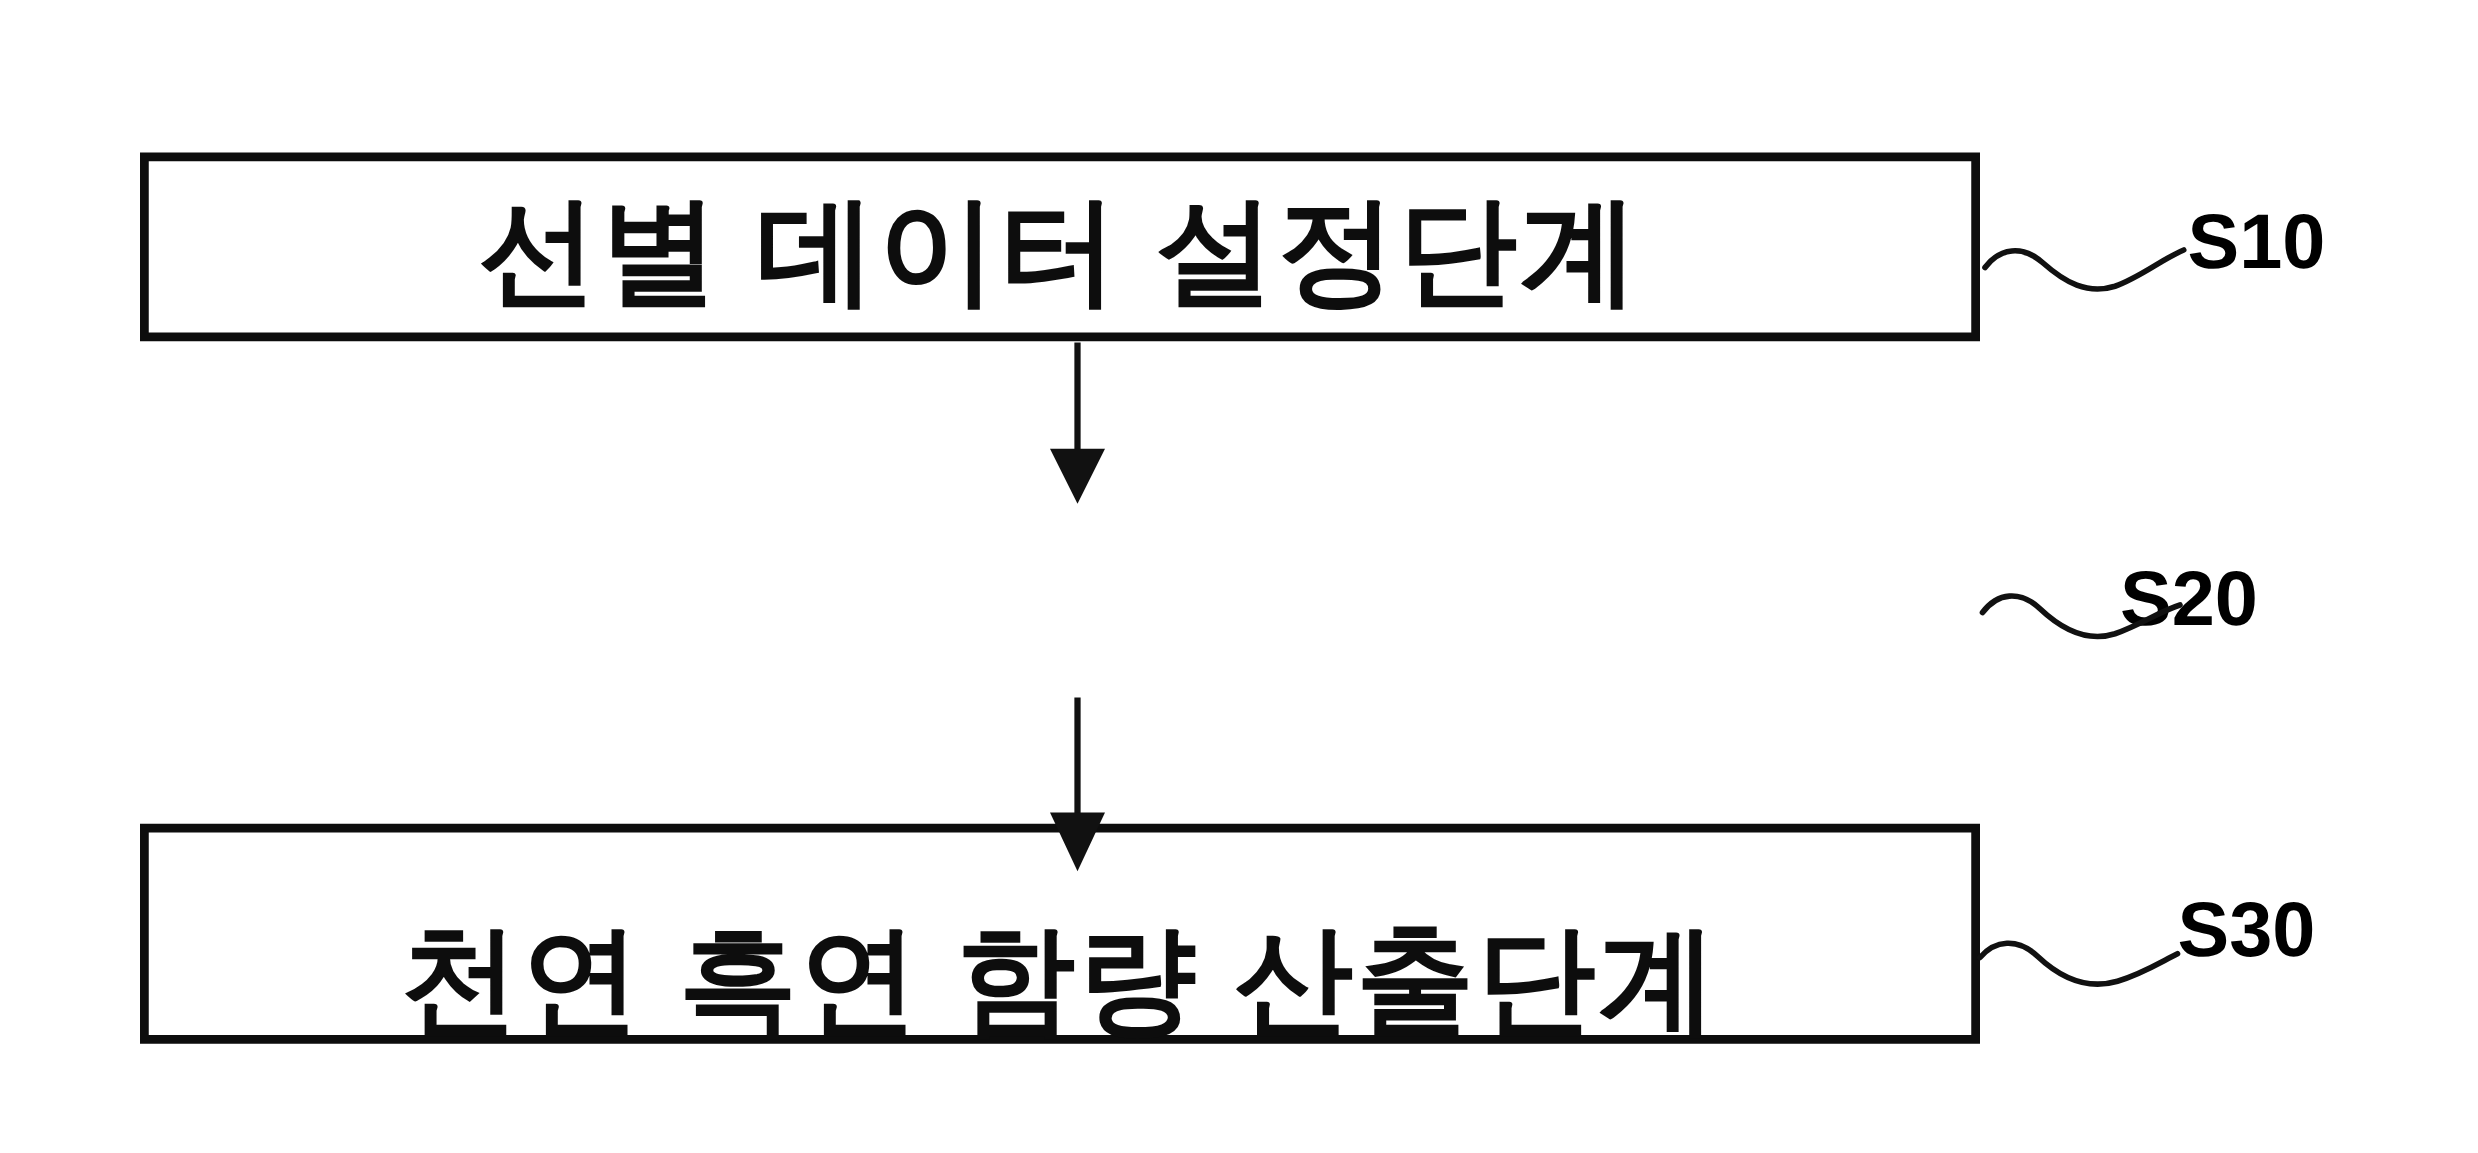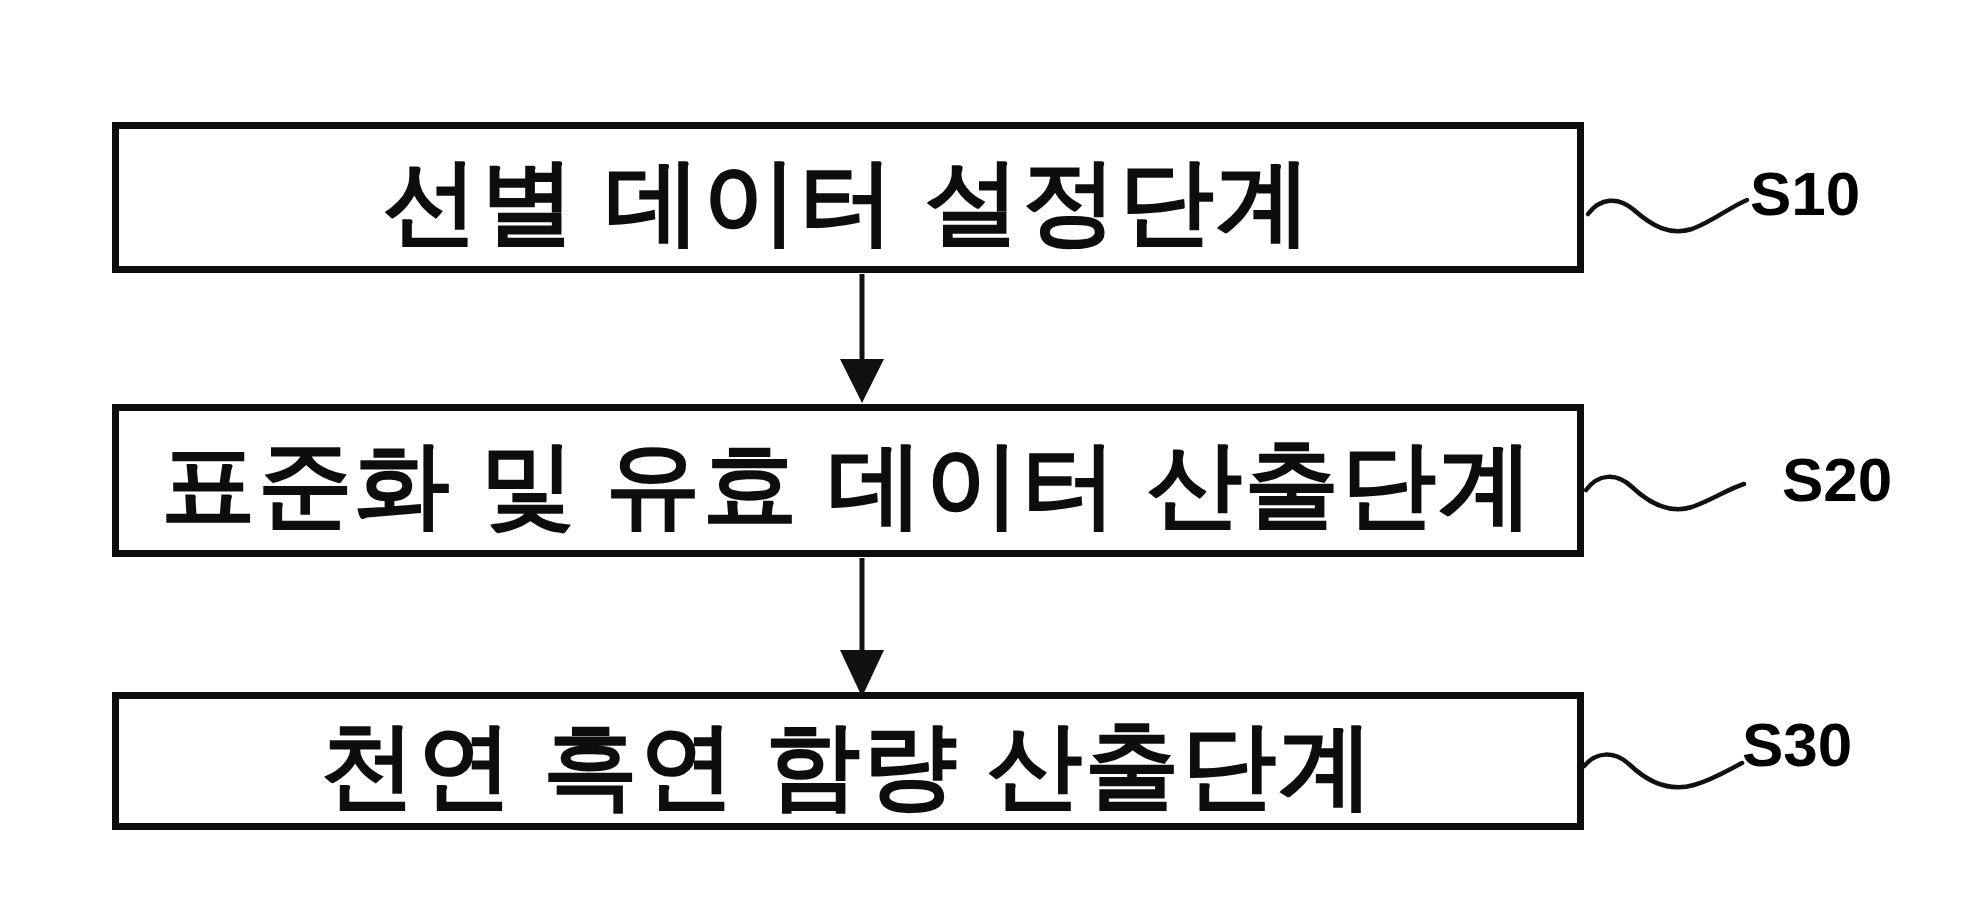--- a/index.html
+++ b/index.html
@@ -43,32 +43,32 @@
     font-weight: 700;
     font-size: 95px;
     color: #0d0d0d;
     letter-spacing: 2px;
     white-space: nowrap;
     line-height: 1;
     transform: translateY(4px);
   }
   #box-1 { top: 122px; height: 151px; }
   #box-2 { top: 404px; height: 153px; }
-  #box-3 { top: 692px; height: 138px; }
+  #box-3 { top: 659px; height: 176px; align-items: flex-end; }
   .step-tag {
     position: absolute;
     font-family: "Liberation Sans", sans-serif;
     font-weight: 700;
     font-size: 62px;
     color: #000000;
     line-height: 1;
     white-space: nowrap;
   }
   #tag-1 { left: 1750px; top: 163px; }
-  #tag-2 { left: 1782px; top: 449px; }
+  #tag-2 { left: 1696px; top: 449px; }
   #tag-3 { left: 1742px; top: 714px; }
   #connector-layer {
     position: absolute;
     left: 0;
     top: 0;
     width: 1982px;
     height: 922px;
     pointer-events: none;
   }
   .ink-stroke { stroke: #111111; fill: none; }
@@ -77,23 +77,20 @@
 </head>
 <body>
 
 <div id="stage">
 
 
   <div class="step-box" id="box-1">
     <span class="step-label">선별 데이터 설정단계</span>
   </div>
 
-  <div class="step-box" id="box-2">
-    <span class="step-label">표준화 및 유효 데이터 산출단계</span>
-  </div>
 
   <div class="step-box" id="box-3">
     <span class="step-label">천연 흑연 함량 산출단계</span>
   </div>
 
   <div class="step-tag" id="tag-1">S10</div>
   <div class="step-tag" id="tag-2">S20</div>
   <div class="step-tag" id="tag-3">S30</div>
 
   <svg id="connector-layer" viewBox="0 0 1982 922">

